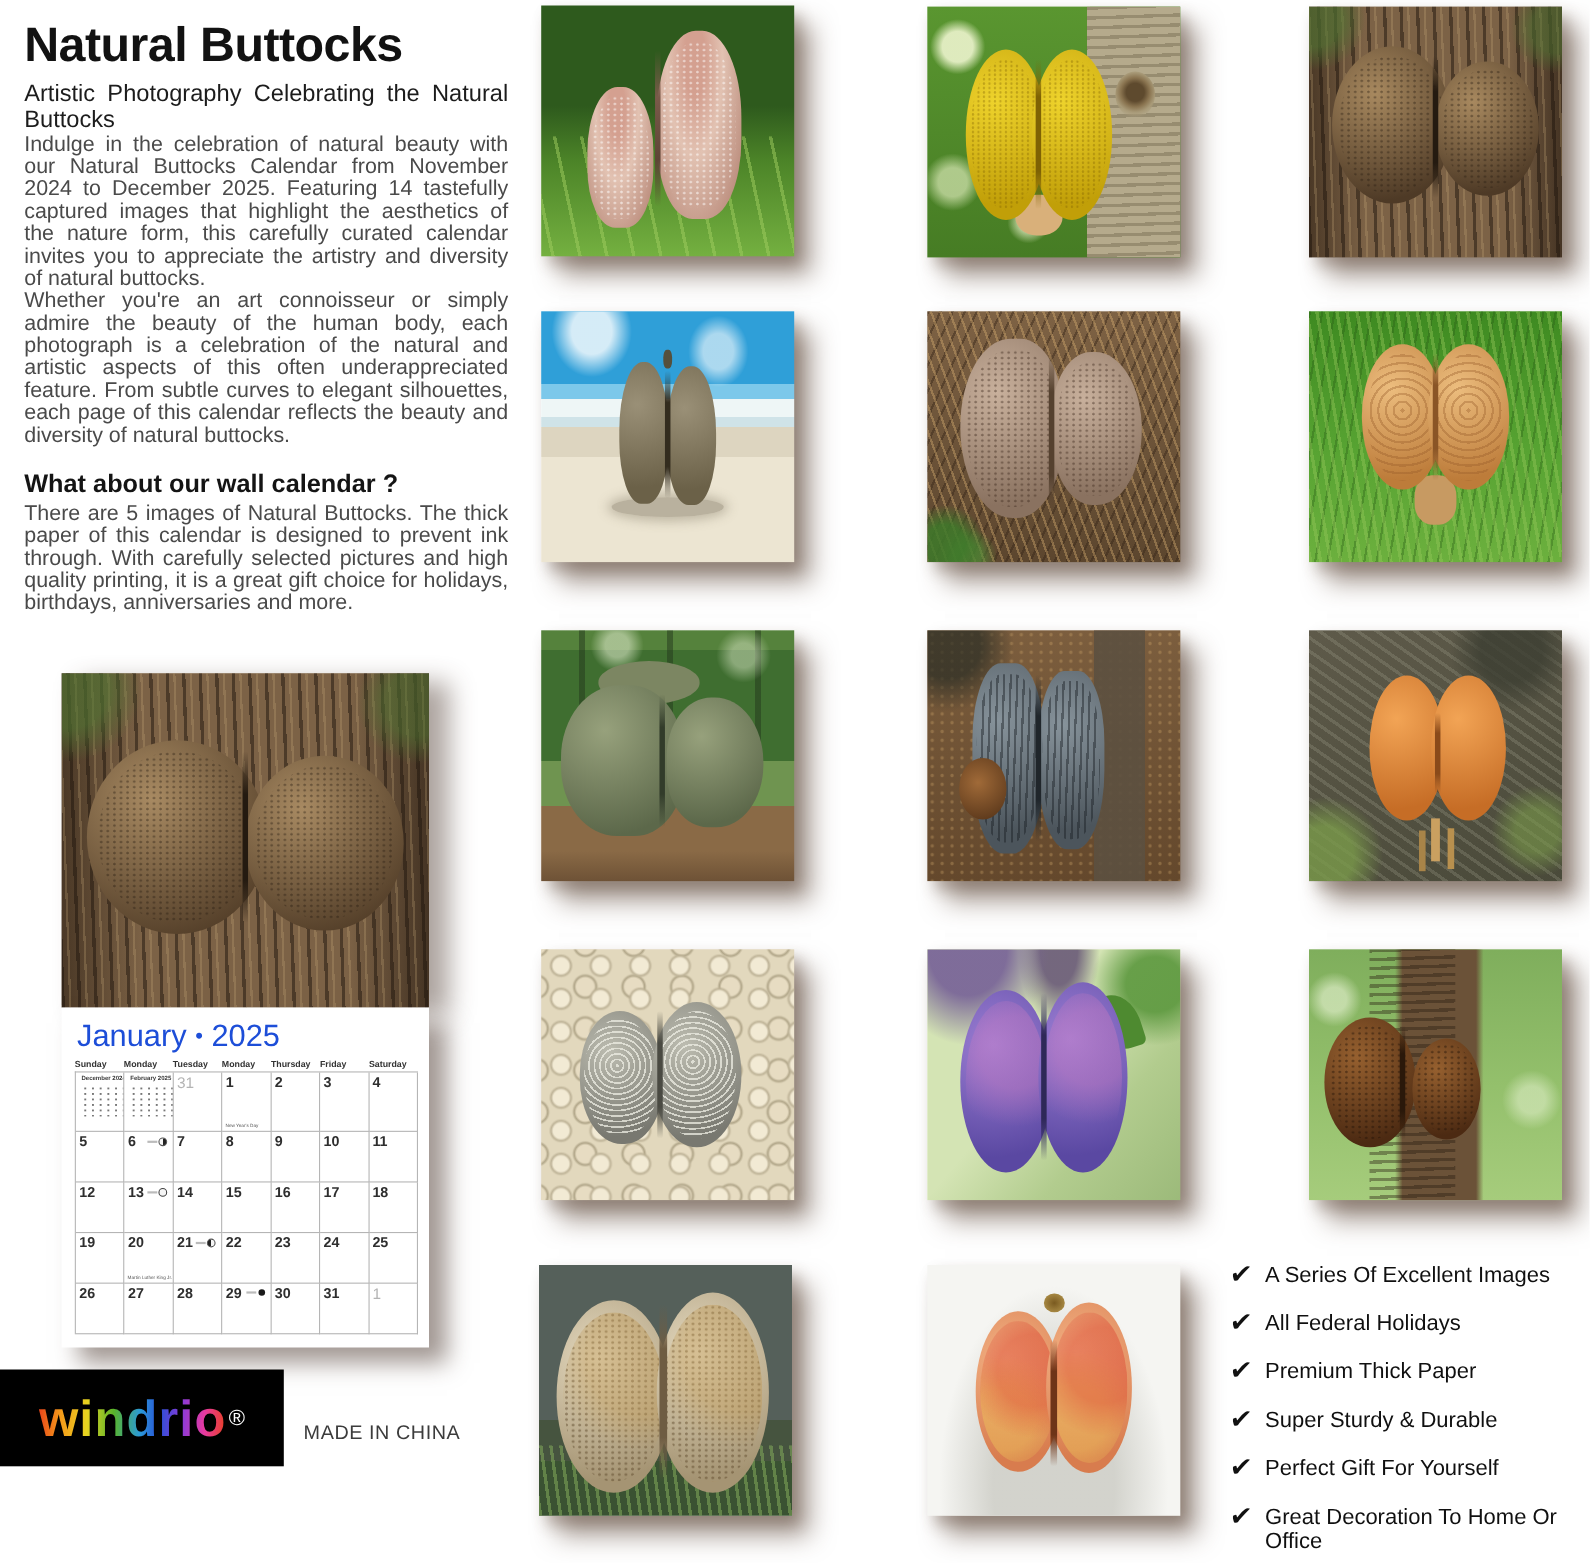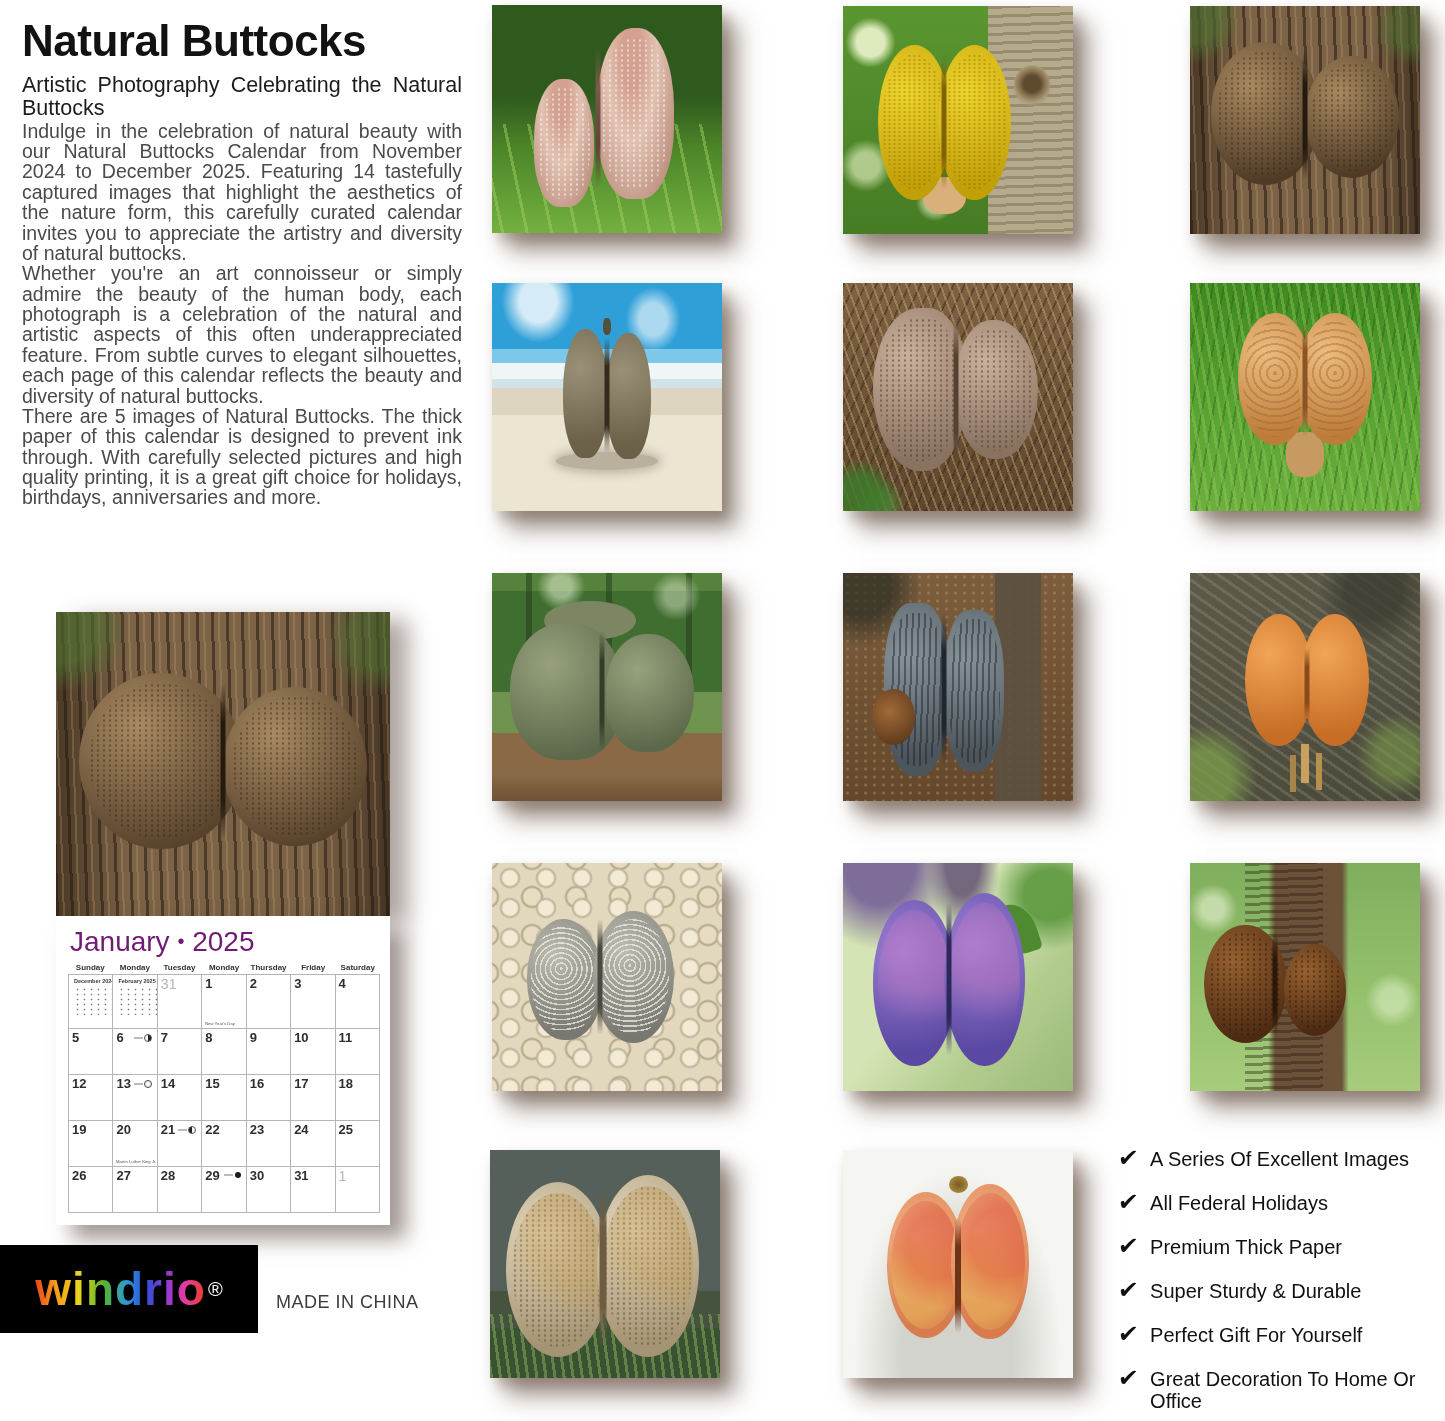--- a/index.html
+++ b/index.html
@@ -211,24 +211,24 @@
 
   
   .mockup{position:absolute;left:56px;top:612px;width:334px;}
   .pbig{position:relative;width:334px;height:304px;left:0;top:0;
         box-shadow:18px 8px 22px rgba(70,50,40,.45);}
   .pbig .butt{left:7%;top:20%;width:86%;height:58%;}
   .pbig .lobe.l{width:57%;height:100%;}
   .pbig .lobe.r{width:50%;height:90%;top:8%;}
   .mock-page{position:relative;background:#fff;padding:8px 10px 12px 12px;
              box-shadow:16px 14px 20px rgba(70,50,40,.5);}
-  .cal-title{font-size:28px;color:#701a75;letter-spacing:0;margin:2px 0 5px 2px;}
+  .cal-title{font-size:28px;color:#1d4ed8;letter-spacing:0;margin:2px 0 5px 2px;}
   .cal-title .dot{font-size:20px;vertical-align:3px;}
   .cal-week{display:grid;grid-template-columns:repeat(7,1fr);font-size:8px;font-weight:bold;color:#333;
-            text-align:center;margin-bottom:2px;}
+            margin-bottom:2px;}
   .cal-grid{display:grid;grid-template-columns:repeat(7,1fr);grid-template-rows:54px 46px 46px 46px 46px;
             border-left:1px solid #b5b5b5;border-top:1px solid #b5b5b5;}
   .cal-cell{position:relative;border-right:1px solid #b5b5b5;border-bottom:1px solid #b5b5b5;
             font-size:13px;font-weight:bold;color:#2e2e2e;padding:1px 0 0 3px;overflow:hidden;}
   .cal-cell.gray .day{color:#b4b4b4;font-weight:normal;font-size:14px;}
   .cal-note{position:absolute;bottom:2px;left:3px;font-size:5px;color:#555;font-weight:normal;
             transform:scale(.85);transform-origin:left bottom;white-space:nowrap;}
   .cal-moon{position:absolute;top:5px;right:5px;width:6px;height:6px;border-radius:50%;background:#222;}
   .cal-moon::before{content:"";position:absolute;right:8px;top:2px;width:9px;height:2px;background:#bbb;}
   .cal-moon.first{background:linear-gradient(90deg,#f5f5f5 50%,#222 50%);border:1px solid #555;}
@@ -258,20 +258,21 @@
 </head>
 <body>
 
 <div class="page">
 
   <div class="left-col">
     <h1 class="title">Natural Buttocks</h1>
     <div class="subtitle">Artistic Photography Celebrating the Natural Buttocks</div>
     <p class="para">Indulge in the celebration of natural beauty with our Natural Buttocks Calendar from November 2024 to December 2025. Featuring 14 tastefully captured images that highlight the aesthetics of the nature form, this carefully curated calendar invites you to appreciate the artistry and diversity of natural buttocks.</p>
     <p class="para">Whether you're an art connoisseur or simply admire the beauty of the human body, each photograph is a celebration of the natural and artistic aspects of this often underappreciated feature. From subtle curves to elegant silhouettes, each page of this calendar reflects the beauty and diversity of natural buttocks.</p>
+    <h2 class="sec-title">What about our wall calendar ?</h2>
     <p class="para">There are 5 images of Natural Buttocks. The thick paper of this calendar is designed to prevent ink through. With carefully selected pictures and high quality printing, it is a great gift choice for holidays, birthdays, anniversaries and more.</p>
   </div>
 
   <div class="mockup">
     <div class="photo pbig speck" title="Tree trunk with two large burls resembling buttocks" style="--b1: #7c6246; --b2: #4a3828; --o1: #a88a62; --o2: #55402a; --cl: #241a10; --sp: rgba(35,25,15,0.4);">
         <span class="butt">
           <i class="lobe l"></i>
           <i class="lobe r"></i>
           <i class="cleft"></i>
         </span>

